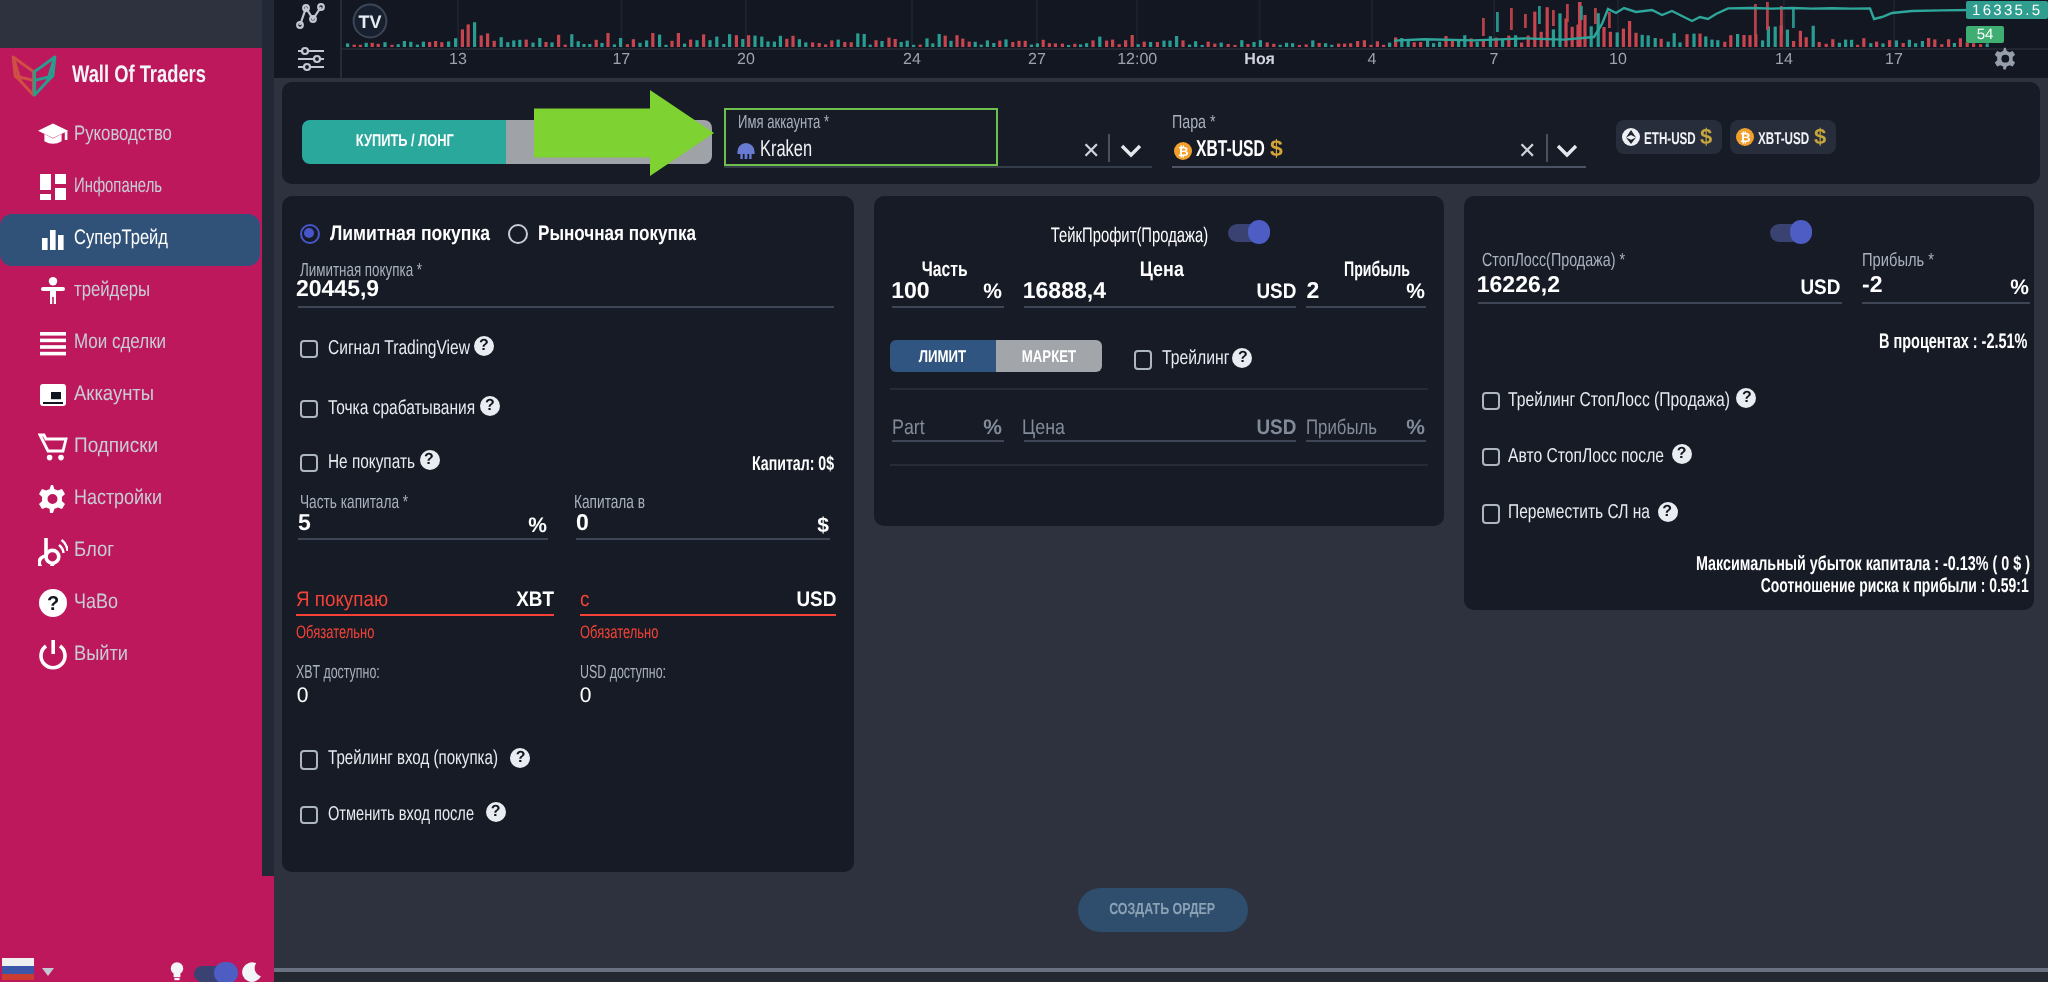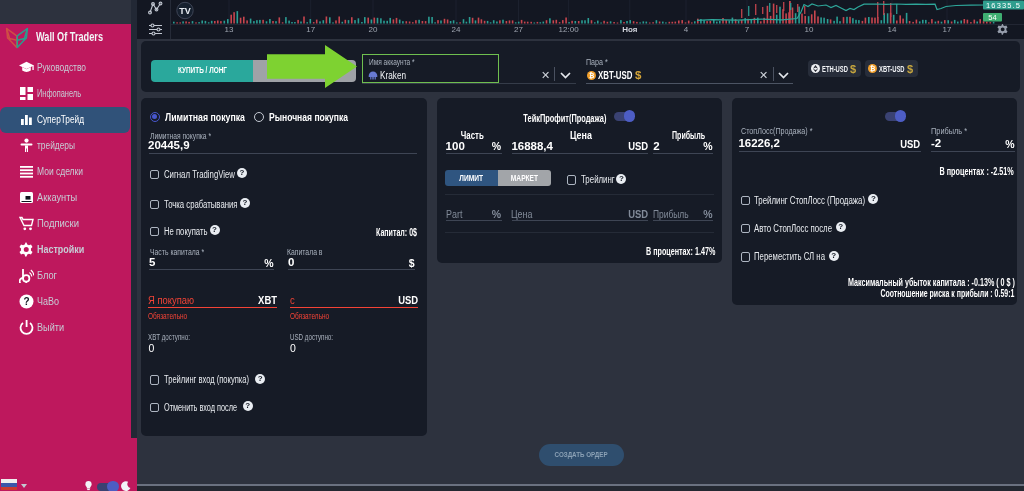--- a/index.html
+++ b/index.html
@@ -426,21 +426,21 @@
 <div class="abs" style="left:11.4px;top:342.4px;font-size:10.5px;font-weight:normal;color:#fff;white-space:nowrap;"><span style="display:inline-block;transform:scaleX(1.0);transform-origin:0 50%;">0</span></div>
 <div class="abs" style="left:152.9px;top:331px;font-size:9.5px;font-weight:normal;color:#a9b1bd;white-space:nowrap;"><span style="display:inline-block;transform:scaleX(0.6534954407294833);transform-origin:0 50%;">USD доступно:</span></div>
 <div class="abs" style="left:152.9px;top:342.4px;font-size:10.5px;font-weight:normal;color:#fff;white-space:nowrap;text-decoration:underline;"><span style="display:inline-block;transform:scaleX(1.0);transform-origin:0 50%;">0</span></div>
 <div class="cb" style="left:12.6px;top:375px;"></div>
 <div class="abs" style="left:26.5px;top:373.8px;font-size:10px;font-weight:normal;color:#e8ebef;white-space:nowrap;"><span style="display:inline-block;transform:scaleX(0.7555555555555555);transform-origin:0 50%;">Трейлинг вход (покупка)</span></div>
 <div class="q" style="left:118.3px;top:373.5px;">?</div>
 <div class="cb" style="left:12.6px;top:402.8px;"></div>
 <div class="abs" style="left:26.5px;top:401.6px;font-size:10px;font-weight:normal;color:#e8ebef;white-space:nowrap;"><span style="display:inline-block;transform:scaleX(0.73);transform-origin:0 50%;">Отменить вход после</span></div>
 <div class="q" style="left:105.8px;top:401.3px;">?</div>
 <div class="panel" style="left:300px;top:98px;width:285px;height:165px;"></div>
-<div class="abs" style="left:328px;top:111.5px;width:200px;text-align:center;font-size:10.5px;font-weight:bold;color:#fff;white-space:nowrap;"><span style="display:inline-block;transform:scaleX(0.7051826677994902);transform-origin:50% 50%;">ТейкПрофит(Продажа)</span></div>
+<div class="abs" style="left:328px;top:111.5px;width:200px;text-align:center;font-size:10.5px;font-weight:normal;color:#fff;white-space:nowrap;"><span style="display:inline-block;transform:scaleX(0.7051826677994902);transform-origin:50% 50%;">ТейкПрофит(Продажа)</span></div>
 <div class="toggle" style="left:476.5px;top:110.9px;">
       <div class="track"></div>
       <div class="knob"></div>
     </div>
 <div class="abs" style="left:235.5px;top:128.8px;width:200px;text-align:center;font-size:10.5px;font-weight:bold;color:#fff;white-space:nowrap;"><span style="display:inline-block;transform:scaleX(0.749185667752443);transform-origin:50% 50%;">Часть</span></div>
 <div class="abs" style="left:344px;top:128.8px;width:200px;text-align:center;font-size:10.5px;font-weight:bold;color:#fff;white-space:nowrap;"><span style="display:inline-block;transform:scaleX(0.8527131782945736);transform-origin:50% 50%;">Цена</span></div>
 <div class="abs" style="left:451.5px;top:128.8px;width:200px;text-align:center;font-size:10.5px;font-weight:bold;color:#fff;white-space:nowrap;"><span style="display:inline-block;transform:scaleX(0.673469387755102);transform-origin:50% 50%;">Прибыль</span></div>
 <div class="abs" style="left:308.6px;top:139.8px;font-size:11.5px;font-weight:bold;color:#fff;white-space:nowrap;"><span style="display:inline-block;transform:scaleX(1.0);transform-origin:0 50%;">100</span></div>
 <div class="abs" style="left:84px;top:140.3px;width:280px;text-align:right;font-size:10.5px;font-weight:bold;color:#fff;white-space:nowrap;"><span style="display:inline-block;transform:scaleX(1.0);transform-origin:100% 50%;">%</span></div>
 <div class="abs" style="left:374.4px;top:139.8px;font-size:11.5px;font-weight:bold;color:#fff;white-space:nowrap;"><span style="display:inline-block;transform:scaleX(1.0);transform-origin:0 50%;">16888,4</span></div>
@@ -461,21 +461,20 @@
 <div class="abs" style="left:308.6px;top:207.9px;font-size:10.5px;font-weight:normal;color:#828b99;white-space:nowrap;"><span style="display:inline-block;transform:scaleX(0.85);transform-origin:0 50%;">Part</span></div>
 <div class="abs" style="left:84px;top:208.4px;width:280px;text-align:right;font-size:10.5px;font-weight:bold;color:#828b99;white-space:nowrap;"><span style="display:inline-block;transform:scaleX(1.0);transform-origin:100% 50%;">%</span></div>
 <div class="abs" style="left:374.4px;top:207.9px;font-size:10.5px;font-weight:normal;color:#828b99;white-space:nowrap;"><span style="display:inline-block;transform:scaleX(0.85);transform-origin:0 50%;">Цена</span></div>
 <div class="abs" style="left:231px;top:208.4px;width:280px;text-align:right;font-size:10.5px;font-weight:bold;color:#828b99;white-space:nowrap;"><span style="display:inline-block;transform:scaleX(0.9);transform-origin:100% 50%;">USD</span></div>
 <div class="abs" style="left:516.3px;top:207.9px;font-size:10.5px;font-weight:normal;color:#828b99;white-space:nowrap;"><span style="display:inline-block;transform:scaleX(0.8);transform-origin:0 50%;">Прибыль</span></div>
 <div class="abs" style="left:295.5px;top:208.4px;width:280px;text-align:right;font-size:10.5px;font-weight:bold;color:#828b99;white-space:nowrap;"><span style="display:inline-block;transform:scaleX(1.0);transform-origin:100% 50%;">%</span></div>
 <div class="uline" style="left:308.5px;top:220.4px;width:56px;"></div>
 <div class="uline" style="left:374.5px;top:220.4px;width:136.5px;"></div>
 <div class="uline" style="left:516px;top:220.4px;width:59.5px;"></div>
 <div class="uline" style="left:308px;top:231.5px;width:269px;background:#252b37;"></div>
-<div class="abs" style="left:298.5px;top:245.3px;width:280px;text-align:right;font-size:10.5px;font-weight:bold;color:#fff;white-space:nowrap;"><span style="display:inline-block;transform:scaleX(0.684106614017769);transform-origin:100% 50%;">В процентах: 1.47%</span></div>
 <div class="panel" style="left:595px;top:98px;width:285px;height:207px;"></div>
 <div class="toggle" style="left:747.5px;top:110.9px;">
       <div class="track"></div>
       <div class="knob"></div>
     </div>
 <div class="abs" style="left:604.3px;top:125.4px;font-size:9.5px;font-weight:normal;color:#a9b1bd;white-space:nowrap;"><span style="display:inline-block;transform:scaleX(0.7534246575342465);transform-origin:0 50%;">СтопЛосс(Продажа) *</span></div>
 <div class="abs" style="left:794px;top:125.4px;font-size:9.5px;font-weight:normal;color:#a9b1bd;white-space:nowrap;"><span style="display:inline-block;transform:scaleX(0.7741935483870968);transform-origin:0 50%;">Прибыль *</span></div>
 <div class="abs" style="left:601.4px;top:137.3px;font-size:11.5px;font-weight:bold;color:#fff;white-space:nowrap;"><span style="display:inline-block;transform:scaleX(1.0);transform-origin:0 50%;">16226,2</span></div>
 <div class="abs" style="left:503.5px;top:138px;width:280px;text-align:right;font-size:10.5px;font-weight:bold;color:#fff;white-space:nowrap;"><span style="display:inline-block;transform:scaleX(0.9);transform-origin:100% 50%;">USD</span></div>
 <div class="abs" style="left:794px;top:137.3px;font-size:11.5px;font-weight:bold;color:#fff;white-space:nowrap;"><span style="display:inline-block;transform:scaleX(1.0);transform-origin:0 50%;">-2</span></div>
@@ -552,21 +551,21 @@
 <div class="abs" style="left:37px;top:167.1px;font-size:10.5px;font-weight:normal;color:#c7cdd6;white-space:nowrap;"><span style="display:inline-block;transform:scaleX(0.8791208791208791);transform-origin:0 50%;">Аккаунты</span></div>
 <svg class="abs" style="left:19px;top:192.1px" width="15" height="15" viewBox="0 0 15 15">
       <path d="M1 1.5 L3 1.5 L4 3.5 L14 3.5 L12.5 9.5 L5 9.5 Z" fill="none" stroke="#fff" stroke-width="1.4"></path>
       <circle cx="5.8" cy="12.8" r="1.4" fill="#fff"></circle>
       <circle cx="11.5" cy="12.8" r="1.4" fill="#fff"></circle>
     </svg>
 <div class="abs" style="left:37px;top:193.1px;font-size:10.5px;font-weight:normal;color:#c7cdd6;white-space:nowrap;"><span style="display:inline-block;transform:scaleX(0.9032258064516129);transform-origin:0 50%;">Подписки</span></div>
 <svg class="abs" style="left:19px;top:218.1px" width="15" height="15" viewBox="0 0 15 15">
       <path d="M7.5 0.5 L8.2 2.6 A5 5 0 0 1 9.9 3.3 L12 2.5 L13.5 5 L11.9 6.5 A5 5 0 0 1 11.9 8.5 L13.5 10 L12 12.5 L9.9 11.7 A5 5 0 0 1 8.2 12.4 L7.5 14.5 L6 14.5 L5.8 12.4 A5 5 0 0 1 4.1 11.7 L2 12.5 L0.5 10 L2.1 8.5 A5 5 0 0 1 2.1 6.5 L0.5 5 L2 2.5 L4.1 3.3 A5 5 0 0 1 5.8 2.6 L6.5 0.5 Z M7.25 5 A2.5 2.5 0 1 0 7.25 10 A2.5 2.5 0 1 0 7.25 5" fill="#fff" fill-rule="evenodd"></path>
     </svg>
-<div class="abs" style="left:37px;top:219.1px;font-size:10.5px;font-weight:bold;color:#c7cdd6;white-space:nowrap;"><span style="display:inline-block;transform:scaleX(0.8543689320388349);transform-origin:0 50%;">Настройки</span></div>
+<div class="abs" style="left:37px;top:219.1px;font-size:10.5px;font-weight:normal;color:#c7cdd6;white-space:nowrap;"><span style="display:inline-block;transform:scaleX(0.8543689320388349);transform-origin:0 50%;">Настройки</span></div>
 <svg class="abs" style="left:19px;top:244.1px" width="15" height="15" viewBox="0 0 15 15">
       <path d="M4 1 L4 10 A3.4 3.4 0 1 0 7.4 13.4" stroke="#fff" stroke-width="1.8" fill="none"></path>
       <circle cx="7.2" cy="10.4" r="3.2" fill="none" stroke="#fff" stroke-width="1.8"></circle>
       <path d="M10.5 4.5 Q12.5 6 12.8 8.5 M11.8 2 Q14.5 4 14.8 7.5" stroke="#fff" stroke-width="1.2" fill="none"></path>
     </svg>
 <div class="abs" style="left:37px;top:245.1px;font-size:10.5px;font-weight:normal;color:#c7cdd6;white-space:nowrap;"><span style="display:inline-block;transform:scaleX(0.881057268722467);transform-origin:0 50%;">Блог</span></div>
 <svg class="abs" style="left:19px;top:270.1px" width="15" height="15" viewBox="0 0 15 15">
       <circle cx="7.5" cy="7.5" r="7" fill="#fff"></circle>
       <text x="7.5" y="11" font-size="10" font-weight="bold" fill="#10151f" text-anchor="middle" font-family="Liberation Sans">?</text>
     </svg>

